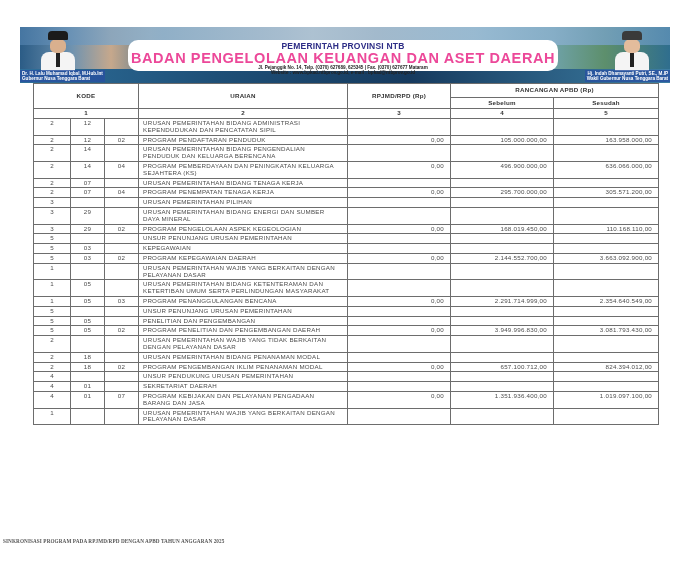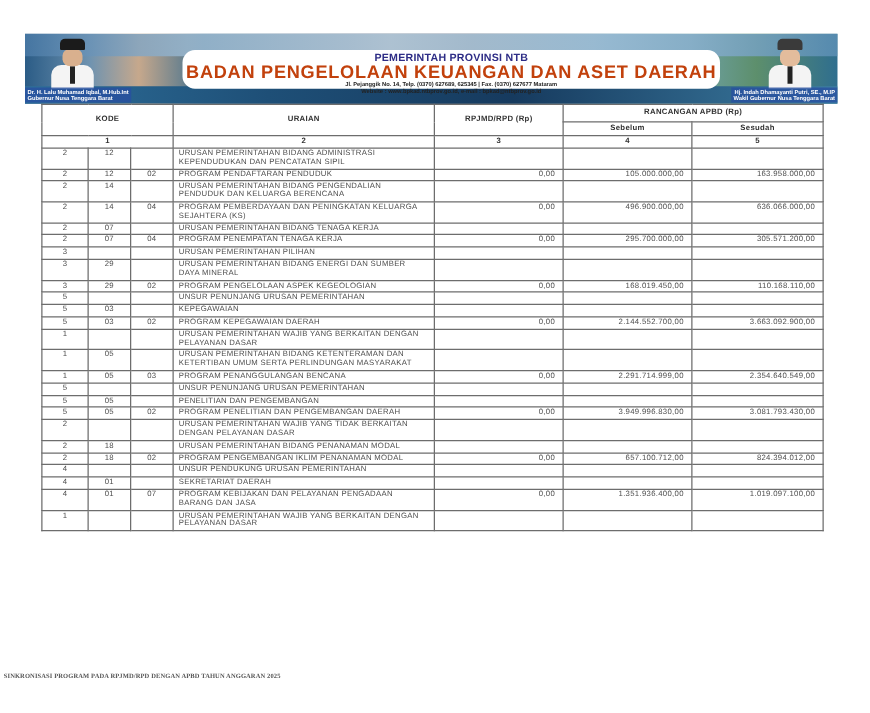--- a/index.html
+++ b/index.html
@@ -16,23 +16,23 @@
   .portrait .tie { position:absolute; left:18px; top:24px; width:4px; height:14px; background:#222; }
   .portrait.left { left:18px; }
   .portrait.right { left:592px; }
   .portrait.right .face { background:#e3bc9c; }
   .portrait.right .cap { background:#3a3a3a; }
 
   .caption { position:absolute; bottom:1px; font-size:4.6px; line-height:5px; color:#fff; font-weight:bold; background:rgba(40,80,160,.8); padding:1px 2px; white-space:nowrap; }
   .caption.left { left:0; }
   .caption.right { right:0; text-align:right; }
 
-  .title-box { position:absolute; left:126px; top:13px; width:430px; height:31px; background:#fff; border-radius:10px; text-align:center; }
+  .title-box { position:absolute; left:108px; top:13px; width:430px; height:31px; background:#fff; border-radius:10px; text-align:center; }
   .title-box .t1 { font-size:8.5px; font-weight:bold; color:#2e2d86; letter-spacing:.2px; margin-top:2px; line-height:9px; }
-  .title-box .t2 { font-size:14.5px; font-weight:bold; color:#c2410c; letter-spacing:.6px; line-height:14px; }
+  .title-box .t2 { font-size:14.5px; font-weight:bold; color:#ec4899; letter-spacing:.6px; line-height:14px; }
   .title-box .t3 { font-size:4.6px; color:#222; line-height:5px; font-weight:bold; }
 
   table.doc { position:absolute; left:33px; top:83px; width:625px; border-collapse:collapse; table-layout:fixed; font-size:6.2px; letter-spacing:.25px; }
   table.doc td, table.doc th { border:1px solid #6d6d6d; padding:1px 4px; vertical-align:top; color:#4d4d4d; font-weight:normal; line-height:6.8px; }
   table.doc th { font-weight:bold; text-align:center; vertical-align:middle; color:#333; }
   table.doc td.c { text-align:center; }
   table.doc td.num { text-align:right; padding-right:6px; }
   table.doc td.txt { text-transform:uppercase; }
   .footer { position:absolute; left:3px; top:538px; font-family:"Liberation Serif", serif; font-size:5.2px; color:#555; font-weight:bold; letter-spacing:.1px; }
 </style>

